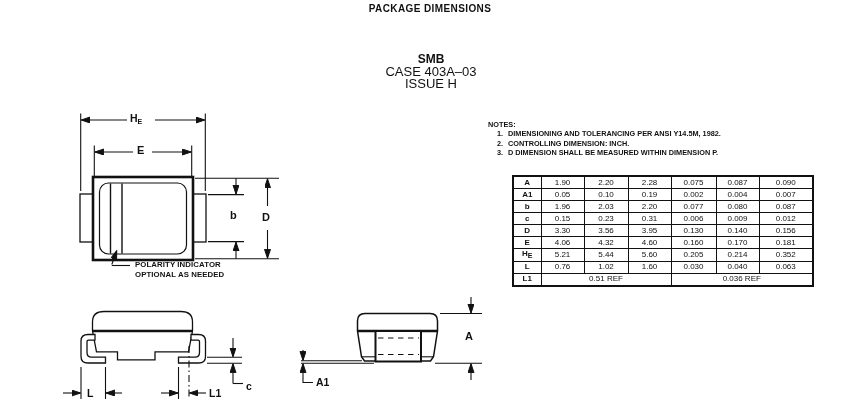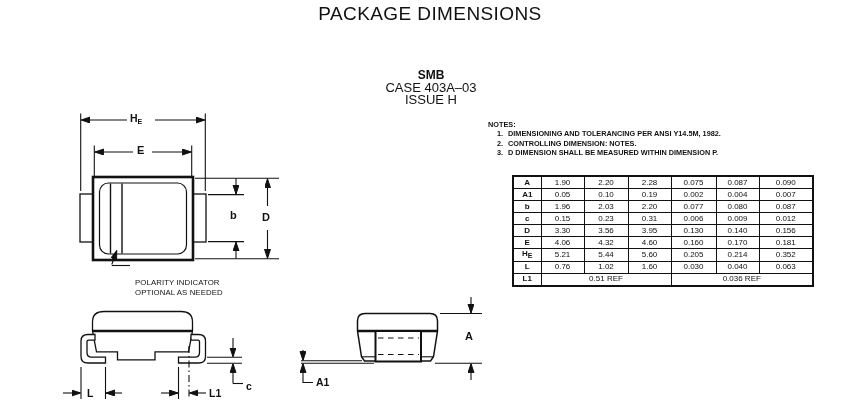--- a/index.html
+++ b/index.html
@@ -1,29 +1,29 @@
 <!DOCTYPE html>
 <html><head>
 <meta charset="utf-8">
 <style>
   html,body{margin:0;padding:0;background:#fff;}
   .page{position:relative;width:860px;height:410px;background:#fff;overflow:hidden;
         font-family:"Liberation Sans",sans-serif;color:#111;}
   .abs{position:absolute;}
-  .page-title{left:0;top:3px;width:860px;text-align:center;font-size:19px;font-weight:normal;letter-spacing:.4px;}
-  .case-block{left:331px;top:53px;width:200px;text-align:center;line-height:12.5px;margin-top:16px;}
+  .page-title{left:0;top:3px;width:860px;text-align:center;font-size:10px;font-weight:bold;letter-spacing:.4px;}
+  .case-block{left:331px;top:53px;width:200px;text-align:center;line-height:12.5px;}
   .case-name{font-size:12px;font-weight:bold;}
   .case-num,.case-issue{font-size:13px;}
   .notes{left:488px;top:120px;width:350px;font-size:7.3px;line-height:9.4px;font-weight:bold;}
   .note-item{display:flex;margin-left:9px;}
   .note-num{width:11px;flex:none;}
   .dim-label{font-weight:bold;white-space:nowrap;}
   .fs11{font-size:11px;} .fs10{font-size:10.5px;}
   .sub{font-size:7px;vertical-align:-1.5px;font-weight:bold;}
-  .polarity{left:135px;top:278px;font-size:7.8px;font-weight:normal;line-height:9.8px;letter-spacing:.1px;white-space:nowrap;}
+  .polarity{left:135px;top:260px;font-size:7.8px;font-weight:bold;line-height:9.8px;letter-spacing:.1px;white-space:nowrap;}
   table.dims{position:absolute;left:512px;top:175px;width:300px;border-collapse:collapse;
              table-layout:fixed;font-size:8px;color:#111;}
   table.dims td{border:1px solid #111;text-align:center;padding:0;height:11px;line-height:10px;
                 overflow:hidden;white-space:nowrap;}
   table.dims{border:2px solid #111;}
   table.dims tr.gh td{height:12px;font-weight:bold;}
   table.dims tr.ch td{height:11px;font-weight:bold;}
   table.dims td.dimc{font-weight:bold;}
   svg{position:absolute;left:0;top:0;}
   svg line,svg path,svg rect,svg polyline{stroke:#111;}
@@ -151,21 +151,21 @@
   </div>
 
   <div class="abs notes">
     <div>NOTES:</div>
     <div class="note-item">
       <span class="note-num">1.</span>
       <span>DIMENSIONING AND TOLERANCING PER ANSI Y14.5M, 1982.</span>
     </div>
     <div class="note-item">
       <span class="note-num">2.</span>
-      <span>CONTROLLING DIMENSION: NOTES.</span>
+      <span>CONTROLLING DIMENSION: INCH.</span>
     </div>
     <div class="note-item">
       <span class="note-num">3.</span>
       <span>D DIMENSION SHALL BE MEASURED WITHIN DIMENSION P.</span>
     </div>
   </div>
 
   <table class="dims">
     <colgroup>
       <col style="width:28px">

